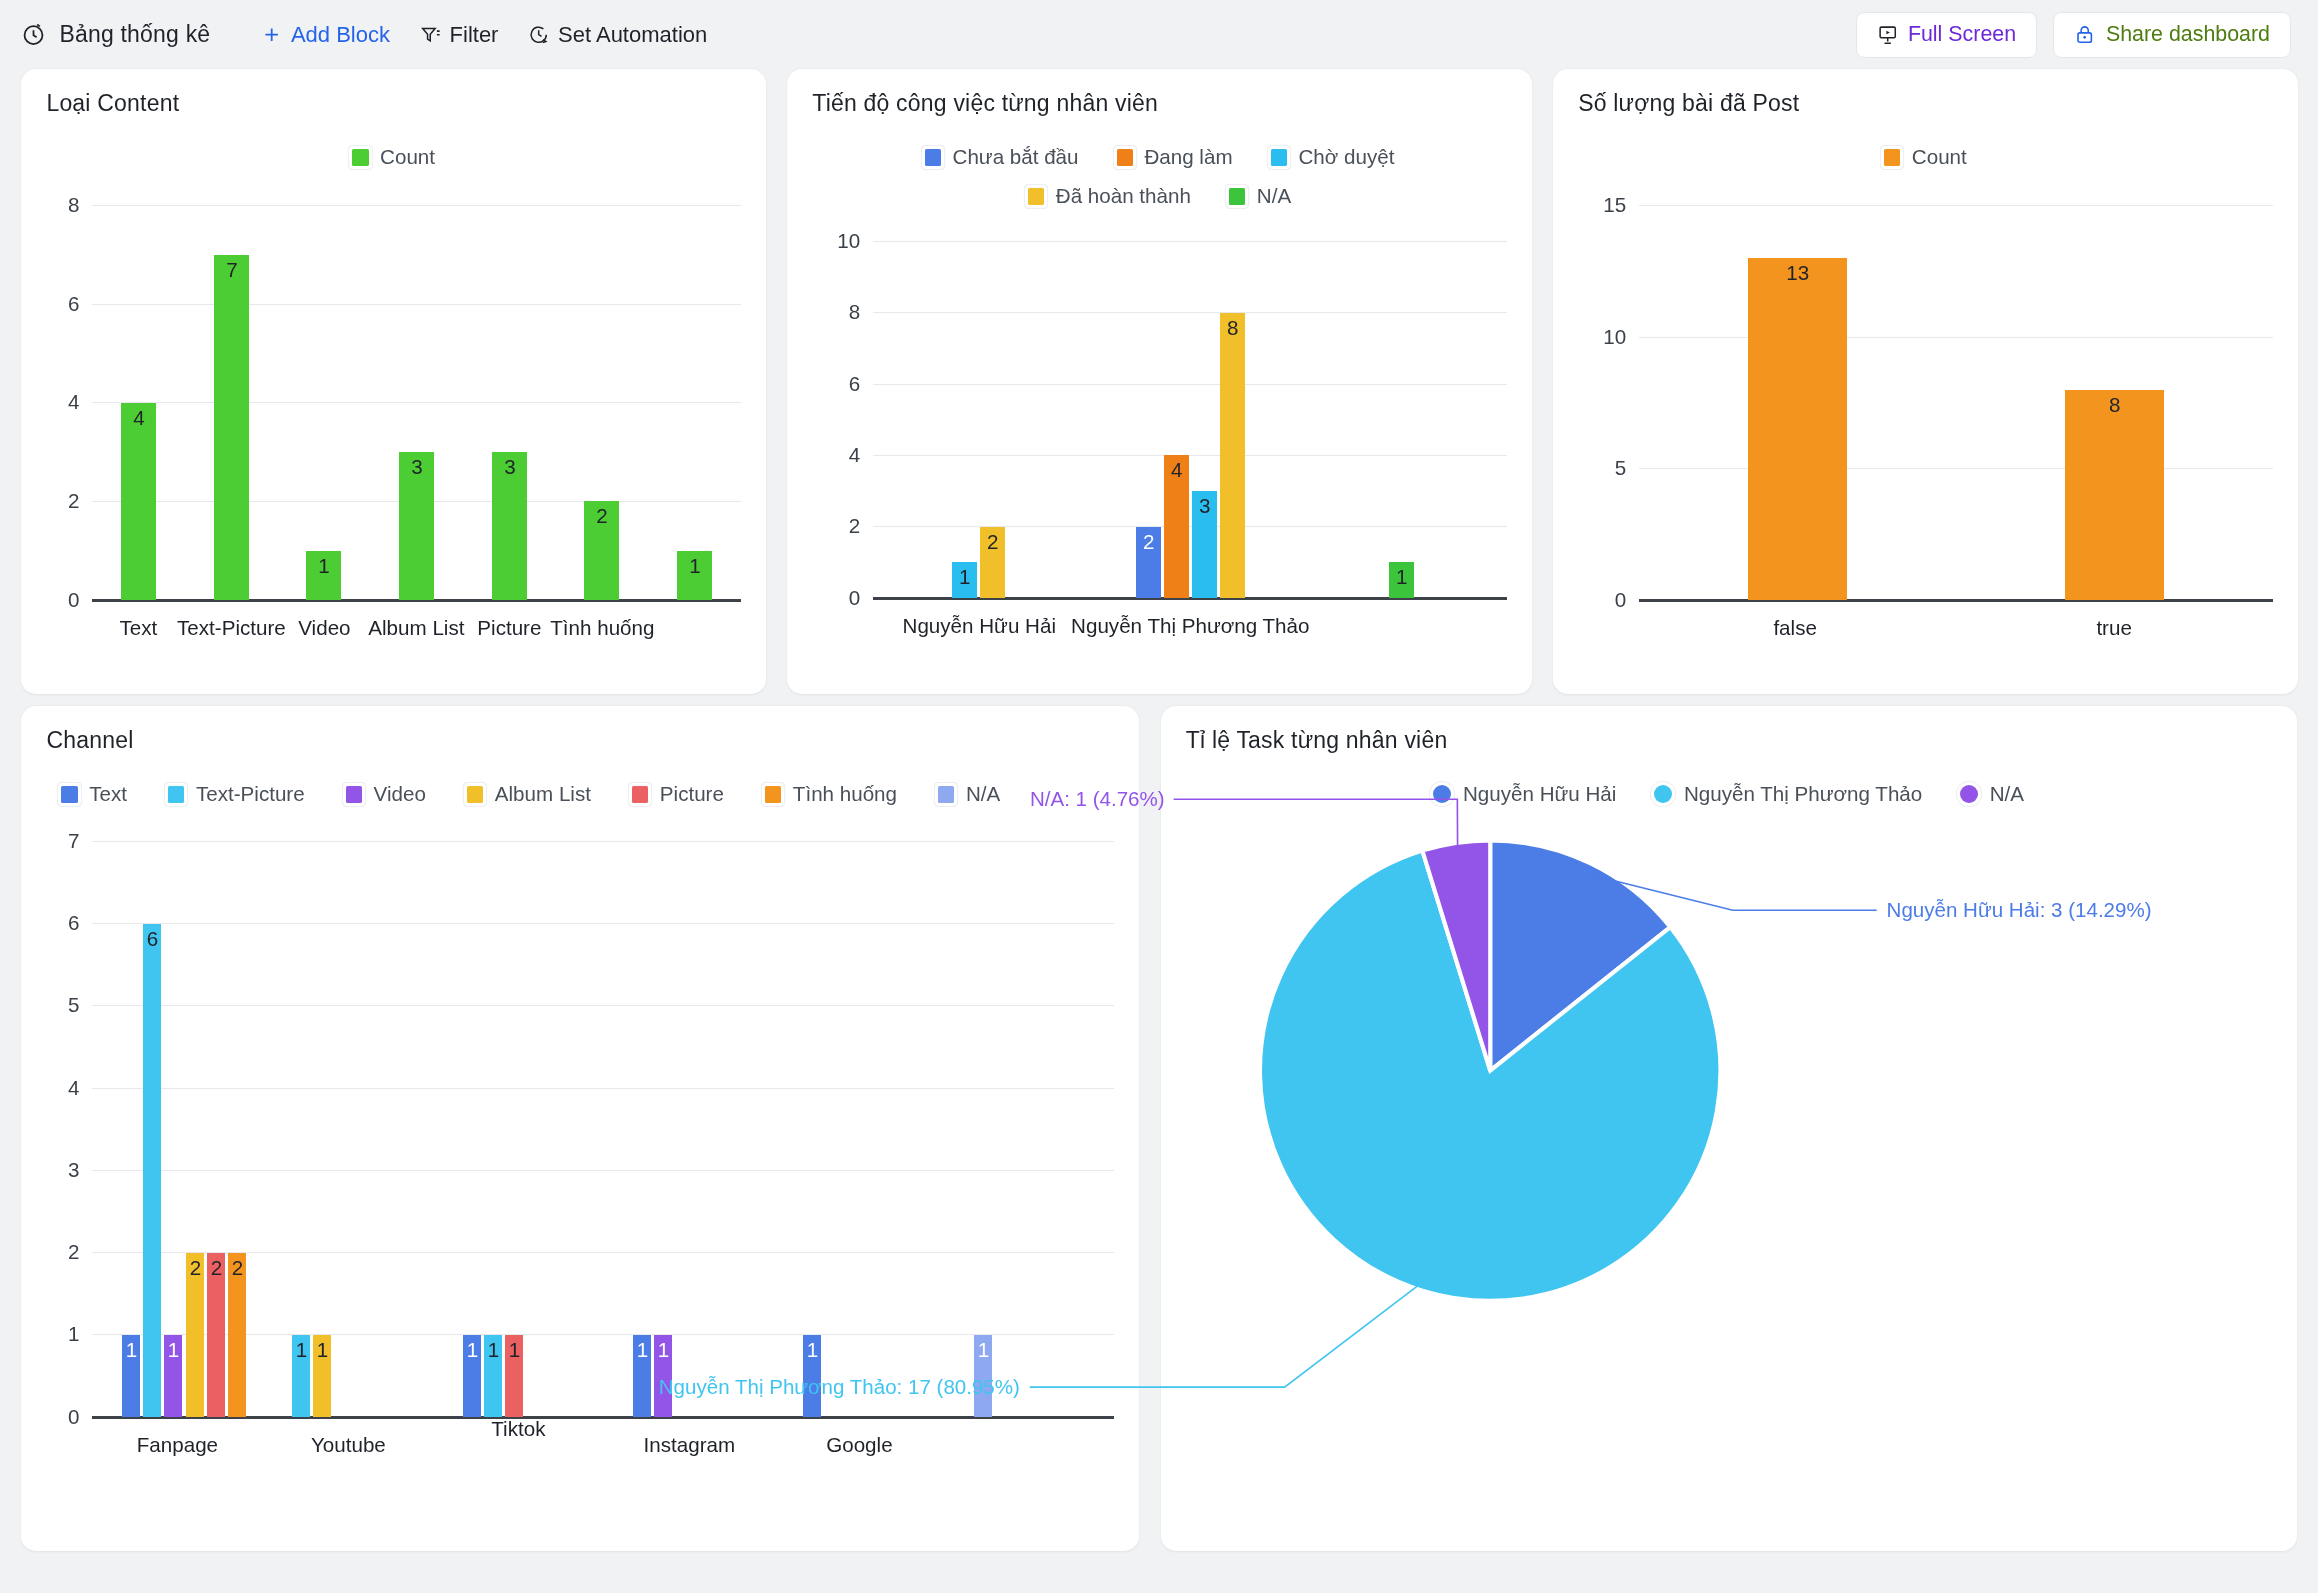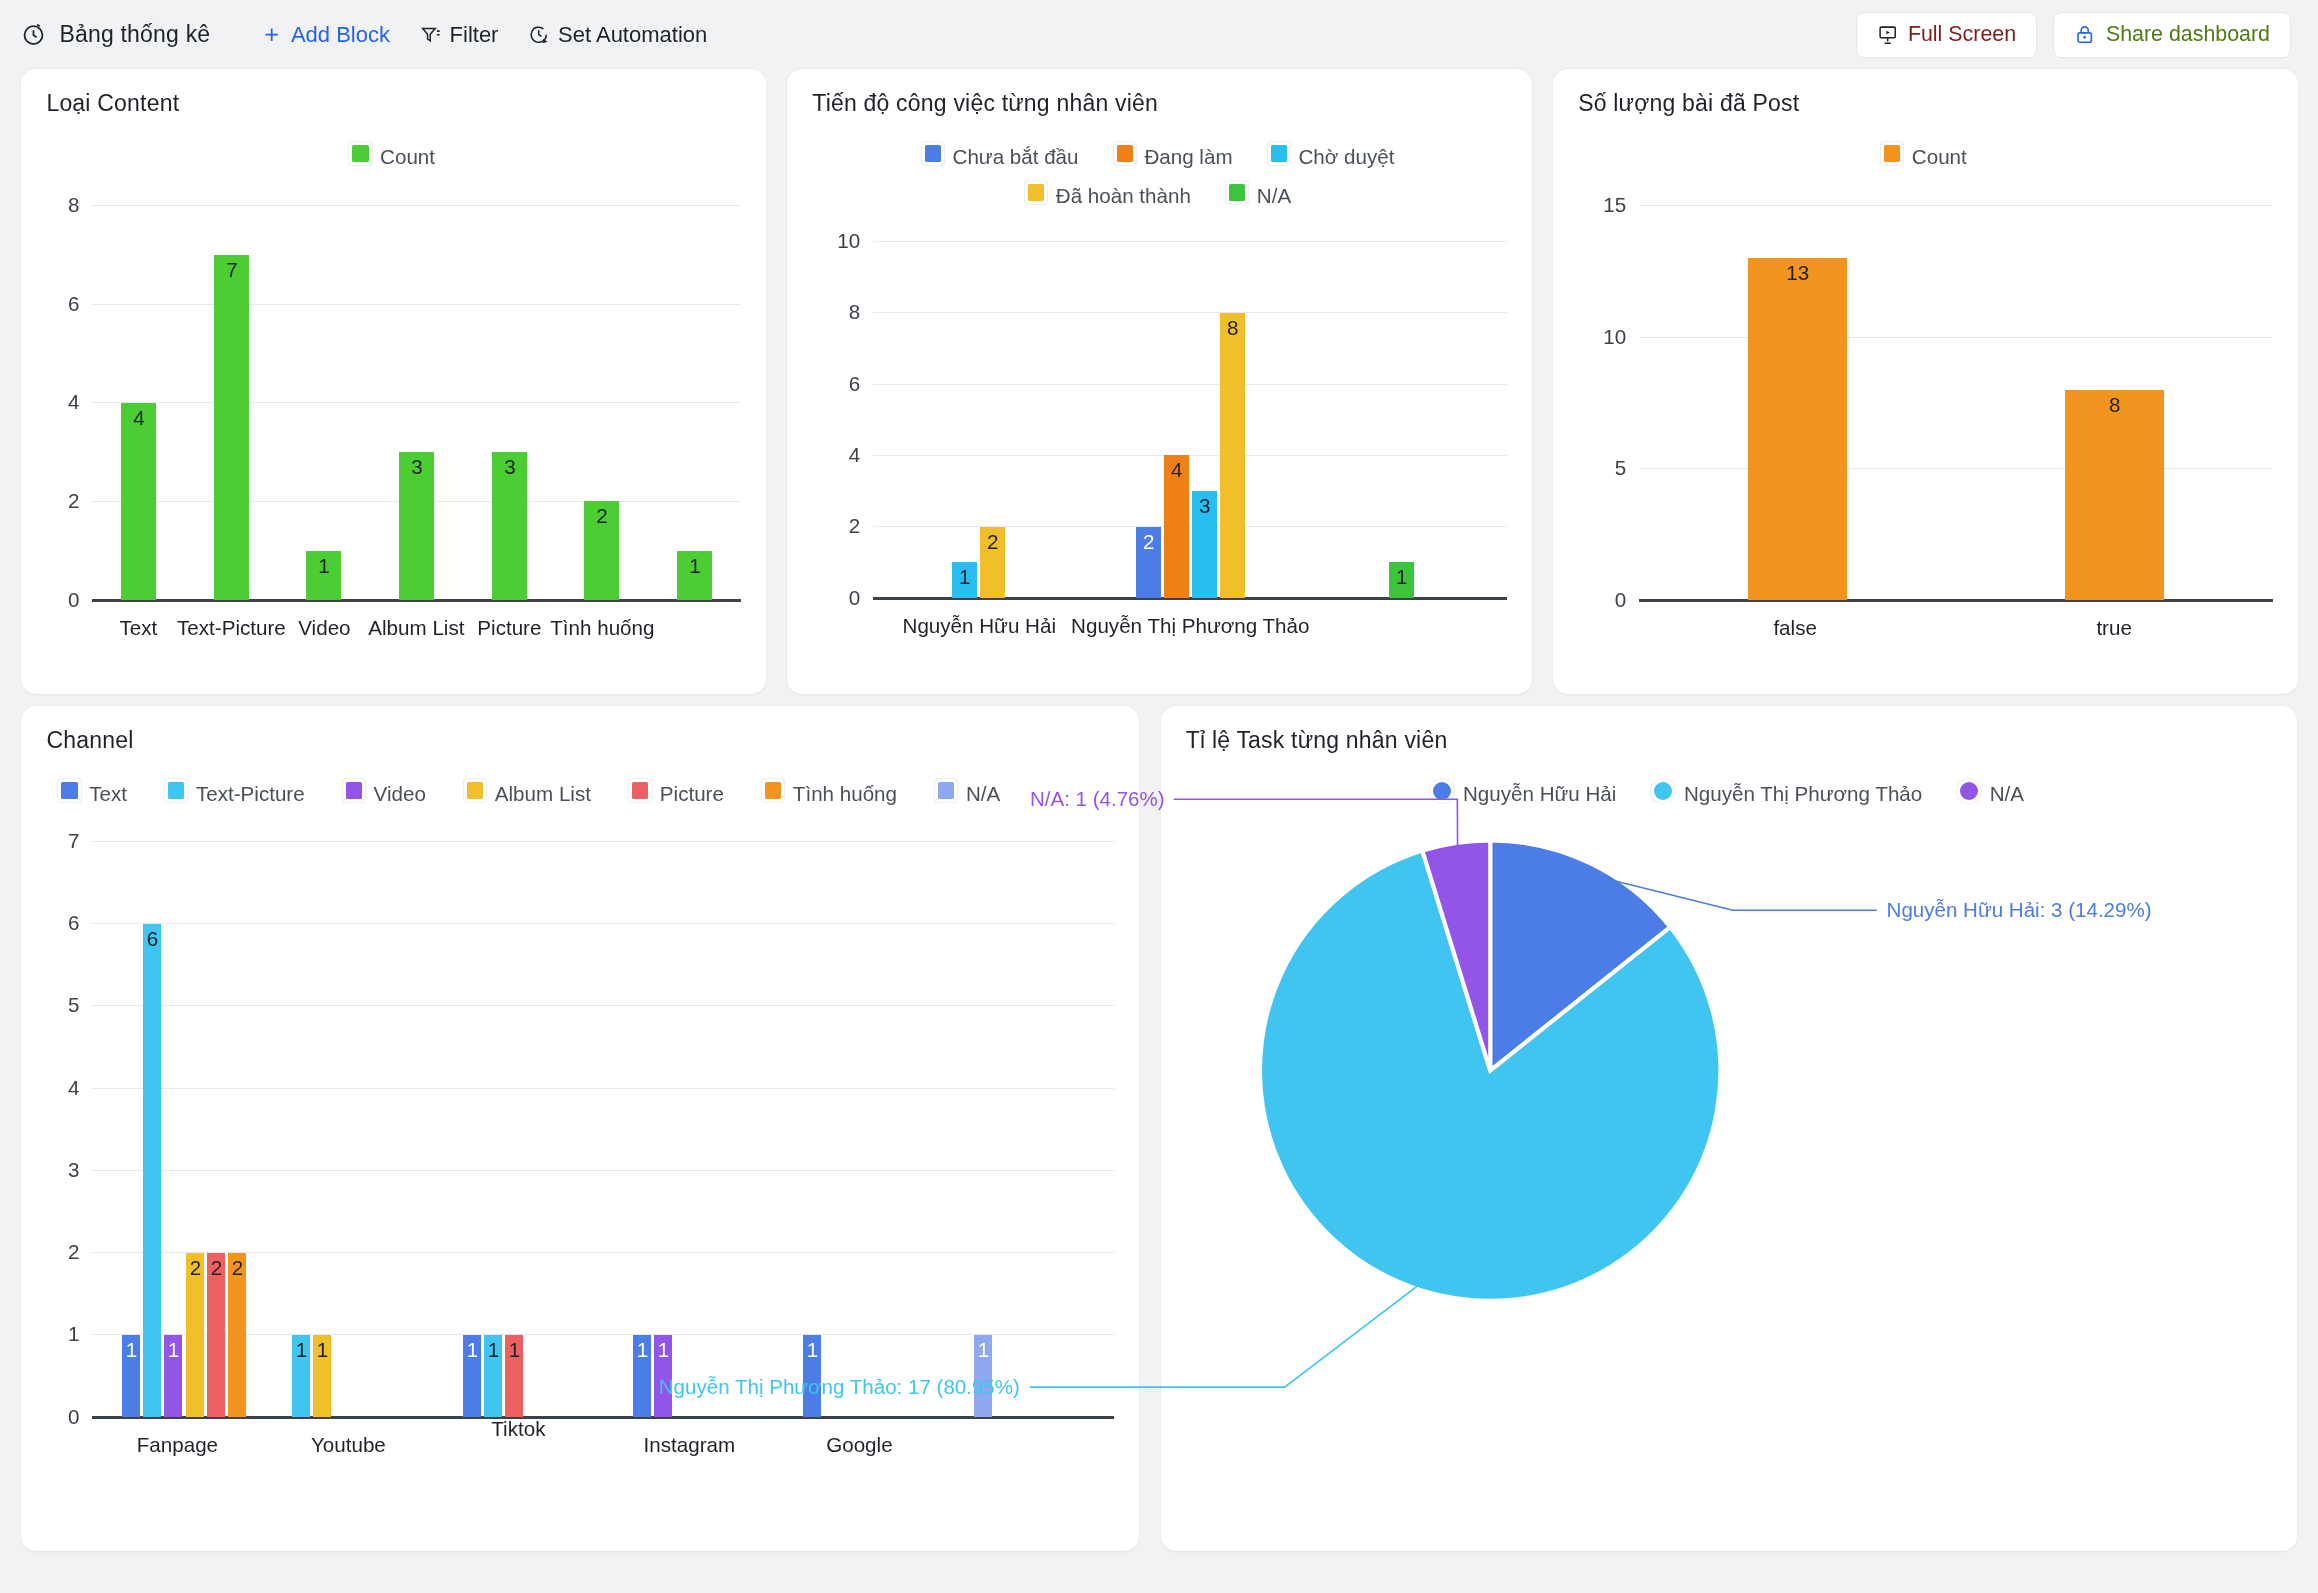--- a/index.html
+++ b/index.html
@@ -27,21 +27,21 @@
     font-size: 22px; color: #1f2329; cursor: pointer;
     background: none; border: none; font-family: inherit;
   }
   .tb-btn.blue { color: #2563eb; }
   .spacer { flex: 1; }
   .tb-right { display: flex; align-items: center; gap: 16.4px; }
   .pill {
     display: flex; align-items: center; gap: 10px;
     height: 46px; padding: 0 20px;
     background: #ffffff; border: 0.8px solid #e4e6ea; border-radius: 8.2px;
-    font-size: 21.4px; color: #7f1d1d; cursor: pointer; font-family: inherit;
+    font-size: 21.4px; color: #6d28d9; cursor: pointer; font-family: inherit;
   }
   .pill.blue { color: #4d7c0f; justify-content: space-between; }
   svg { display: block; }
 
   
   .board { padding: 0 21.4px 16.4px 21.4px; }
   .row { display: flex; gap: 21.4px; }
   .row.row2 { margin-top: 12px; }
   .card {
     background: #ffffff; border-radius: 15px;
@@ -60,21 +60,21 @@
   }
 
   
   .legend {
     display: flex; flex-wrap: wrap;
     justify-content: center;
     column-gap: 38px; row-gap: 15px;
     margin-top: 28px; padding: 0 33px;
   }
   .legend.left { justify-content: flex-start; padding: 0 15px; column-gap: 41px; }
-  .legend-item { display: flex; gap: 11.5px; cursor: pointer; }
+  .legend-item { display: flex; align-items: center; gap: 11.5px; cursor: pointer; }
   .sw {
     width: 16.4px; height: 16.4px; border-radius: 1.6px;
     box-shadow: 0 0 0 3.3px #fff, 0 0 0 4.1px #e9eaee;
   }
   .sw.circ { border-radius: 50%; width: 18px; height: 18px; }
   .legend-label { font-size: 20.6px; color: #4a5059; white-space: nowrap; }
 
   
   .plot { position: relative; }
   .ytick {

